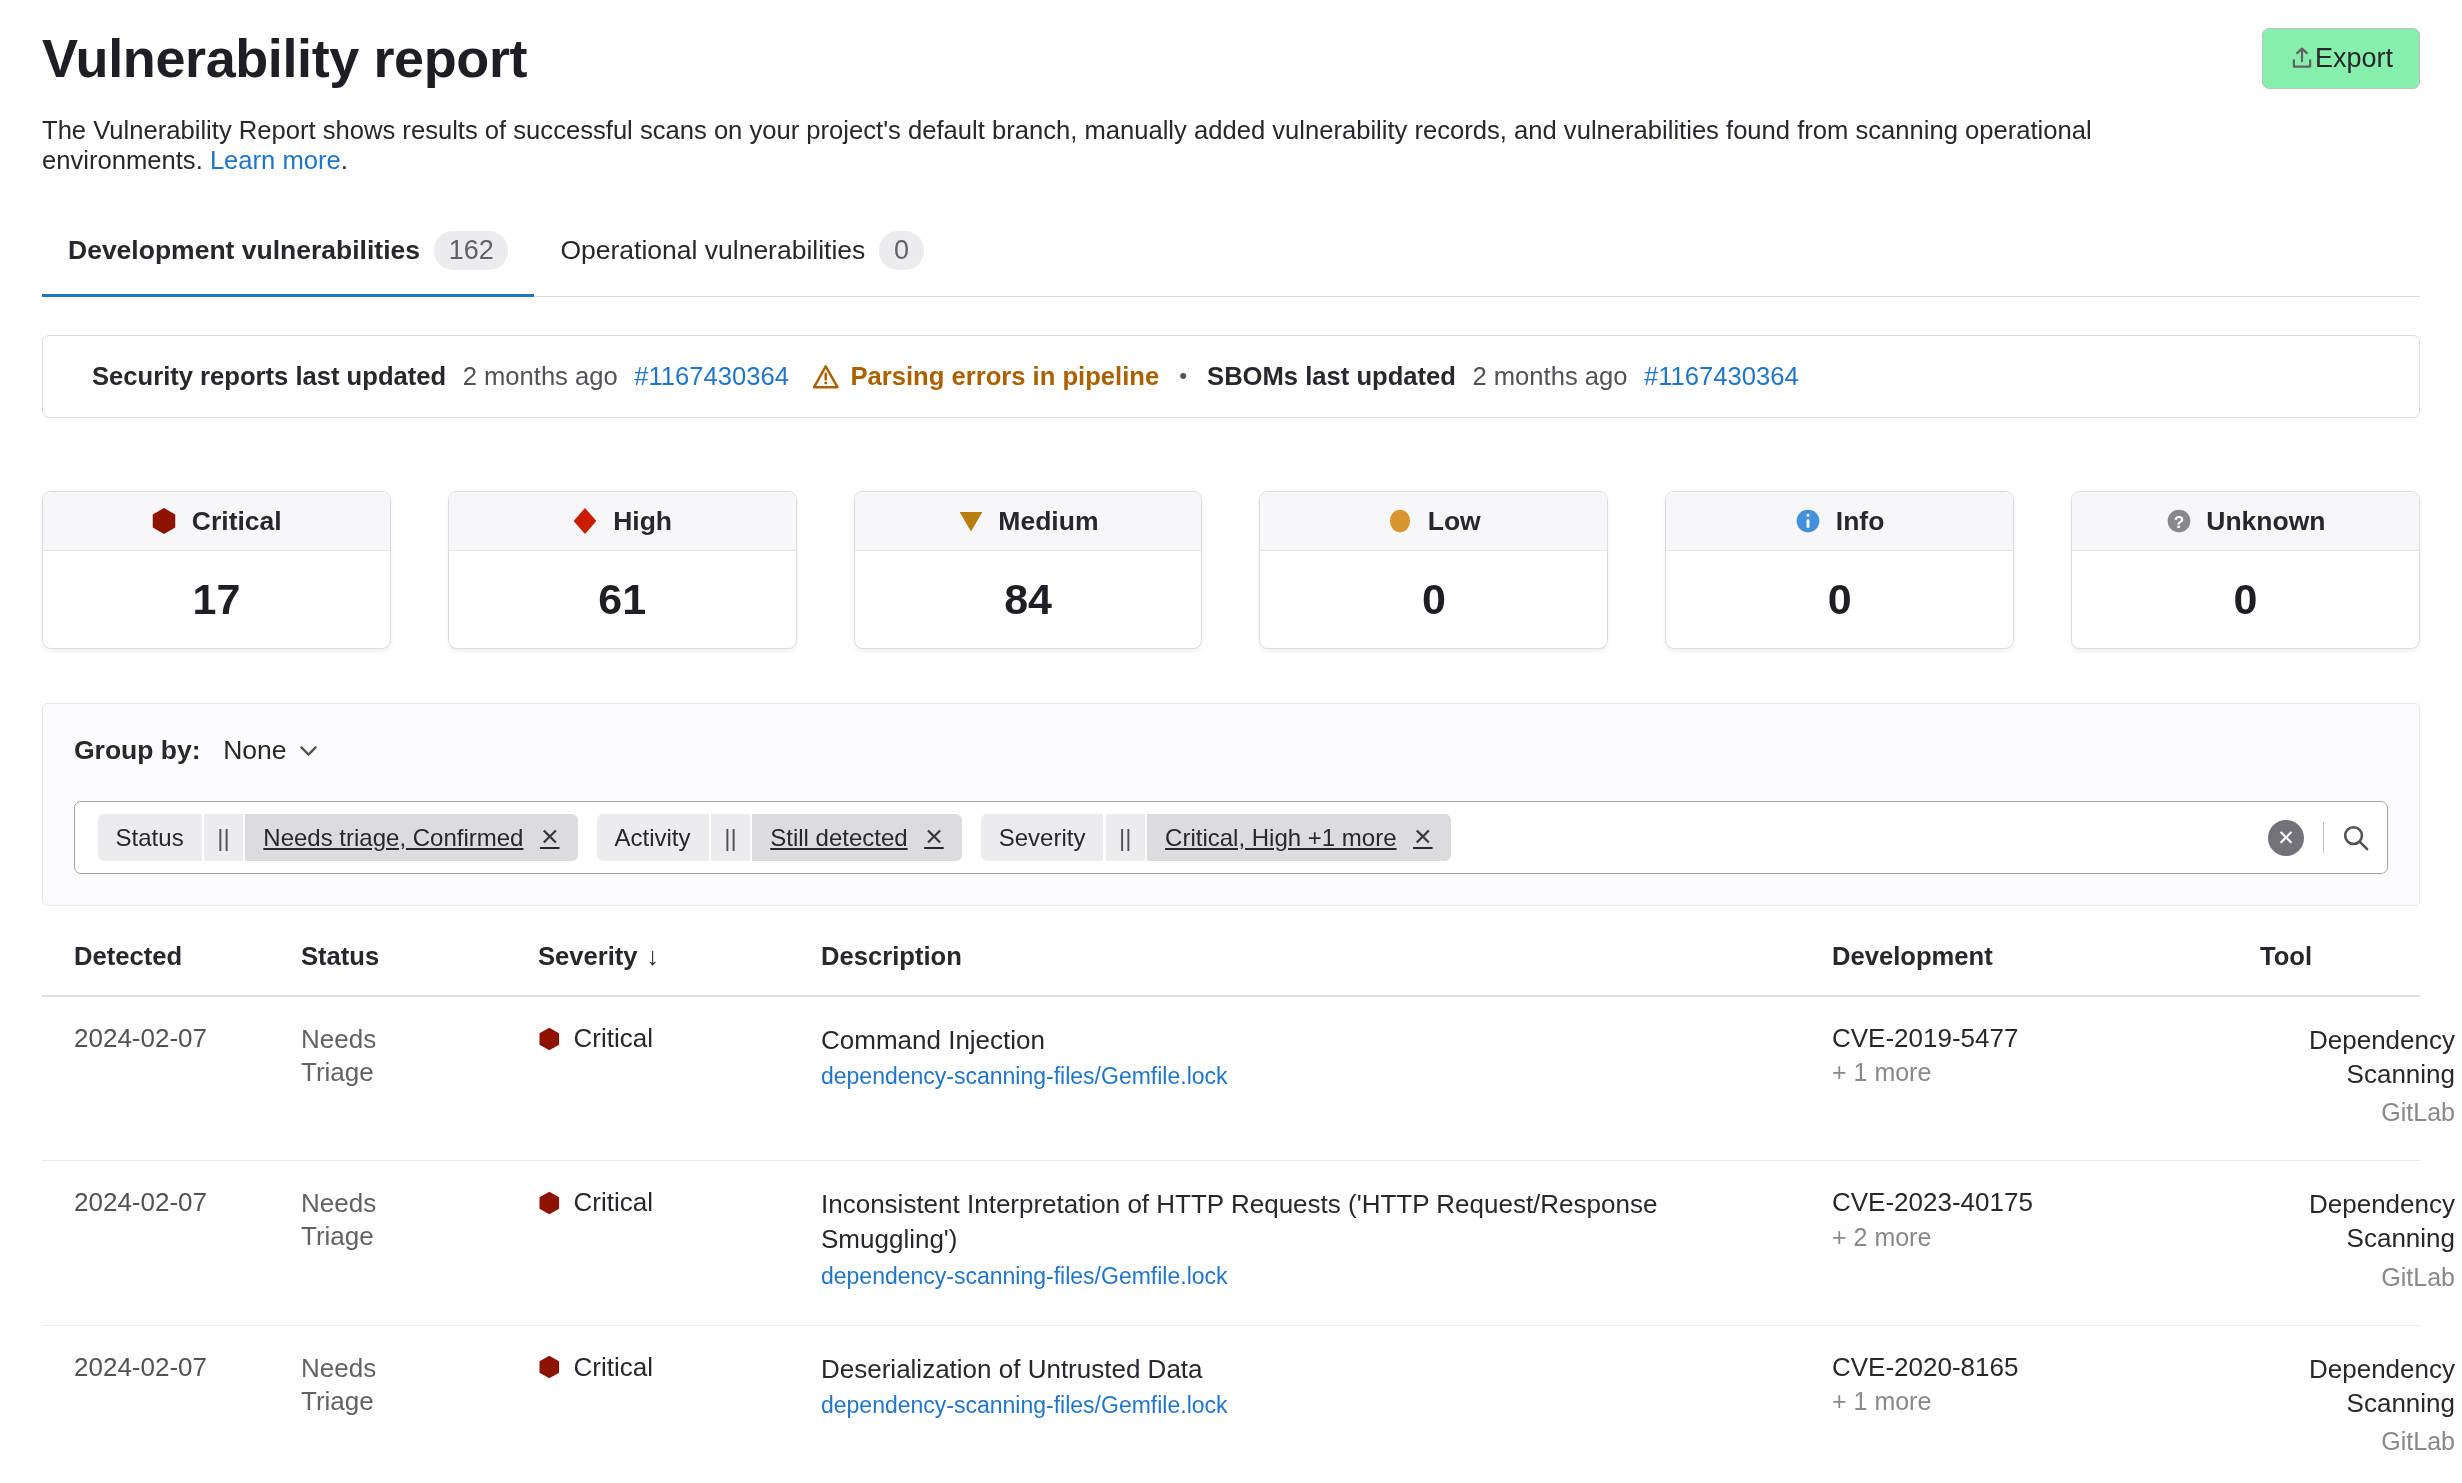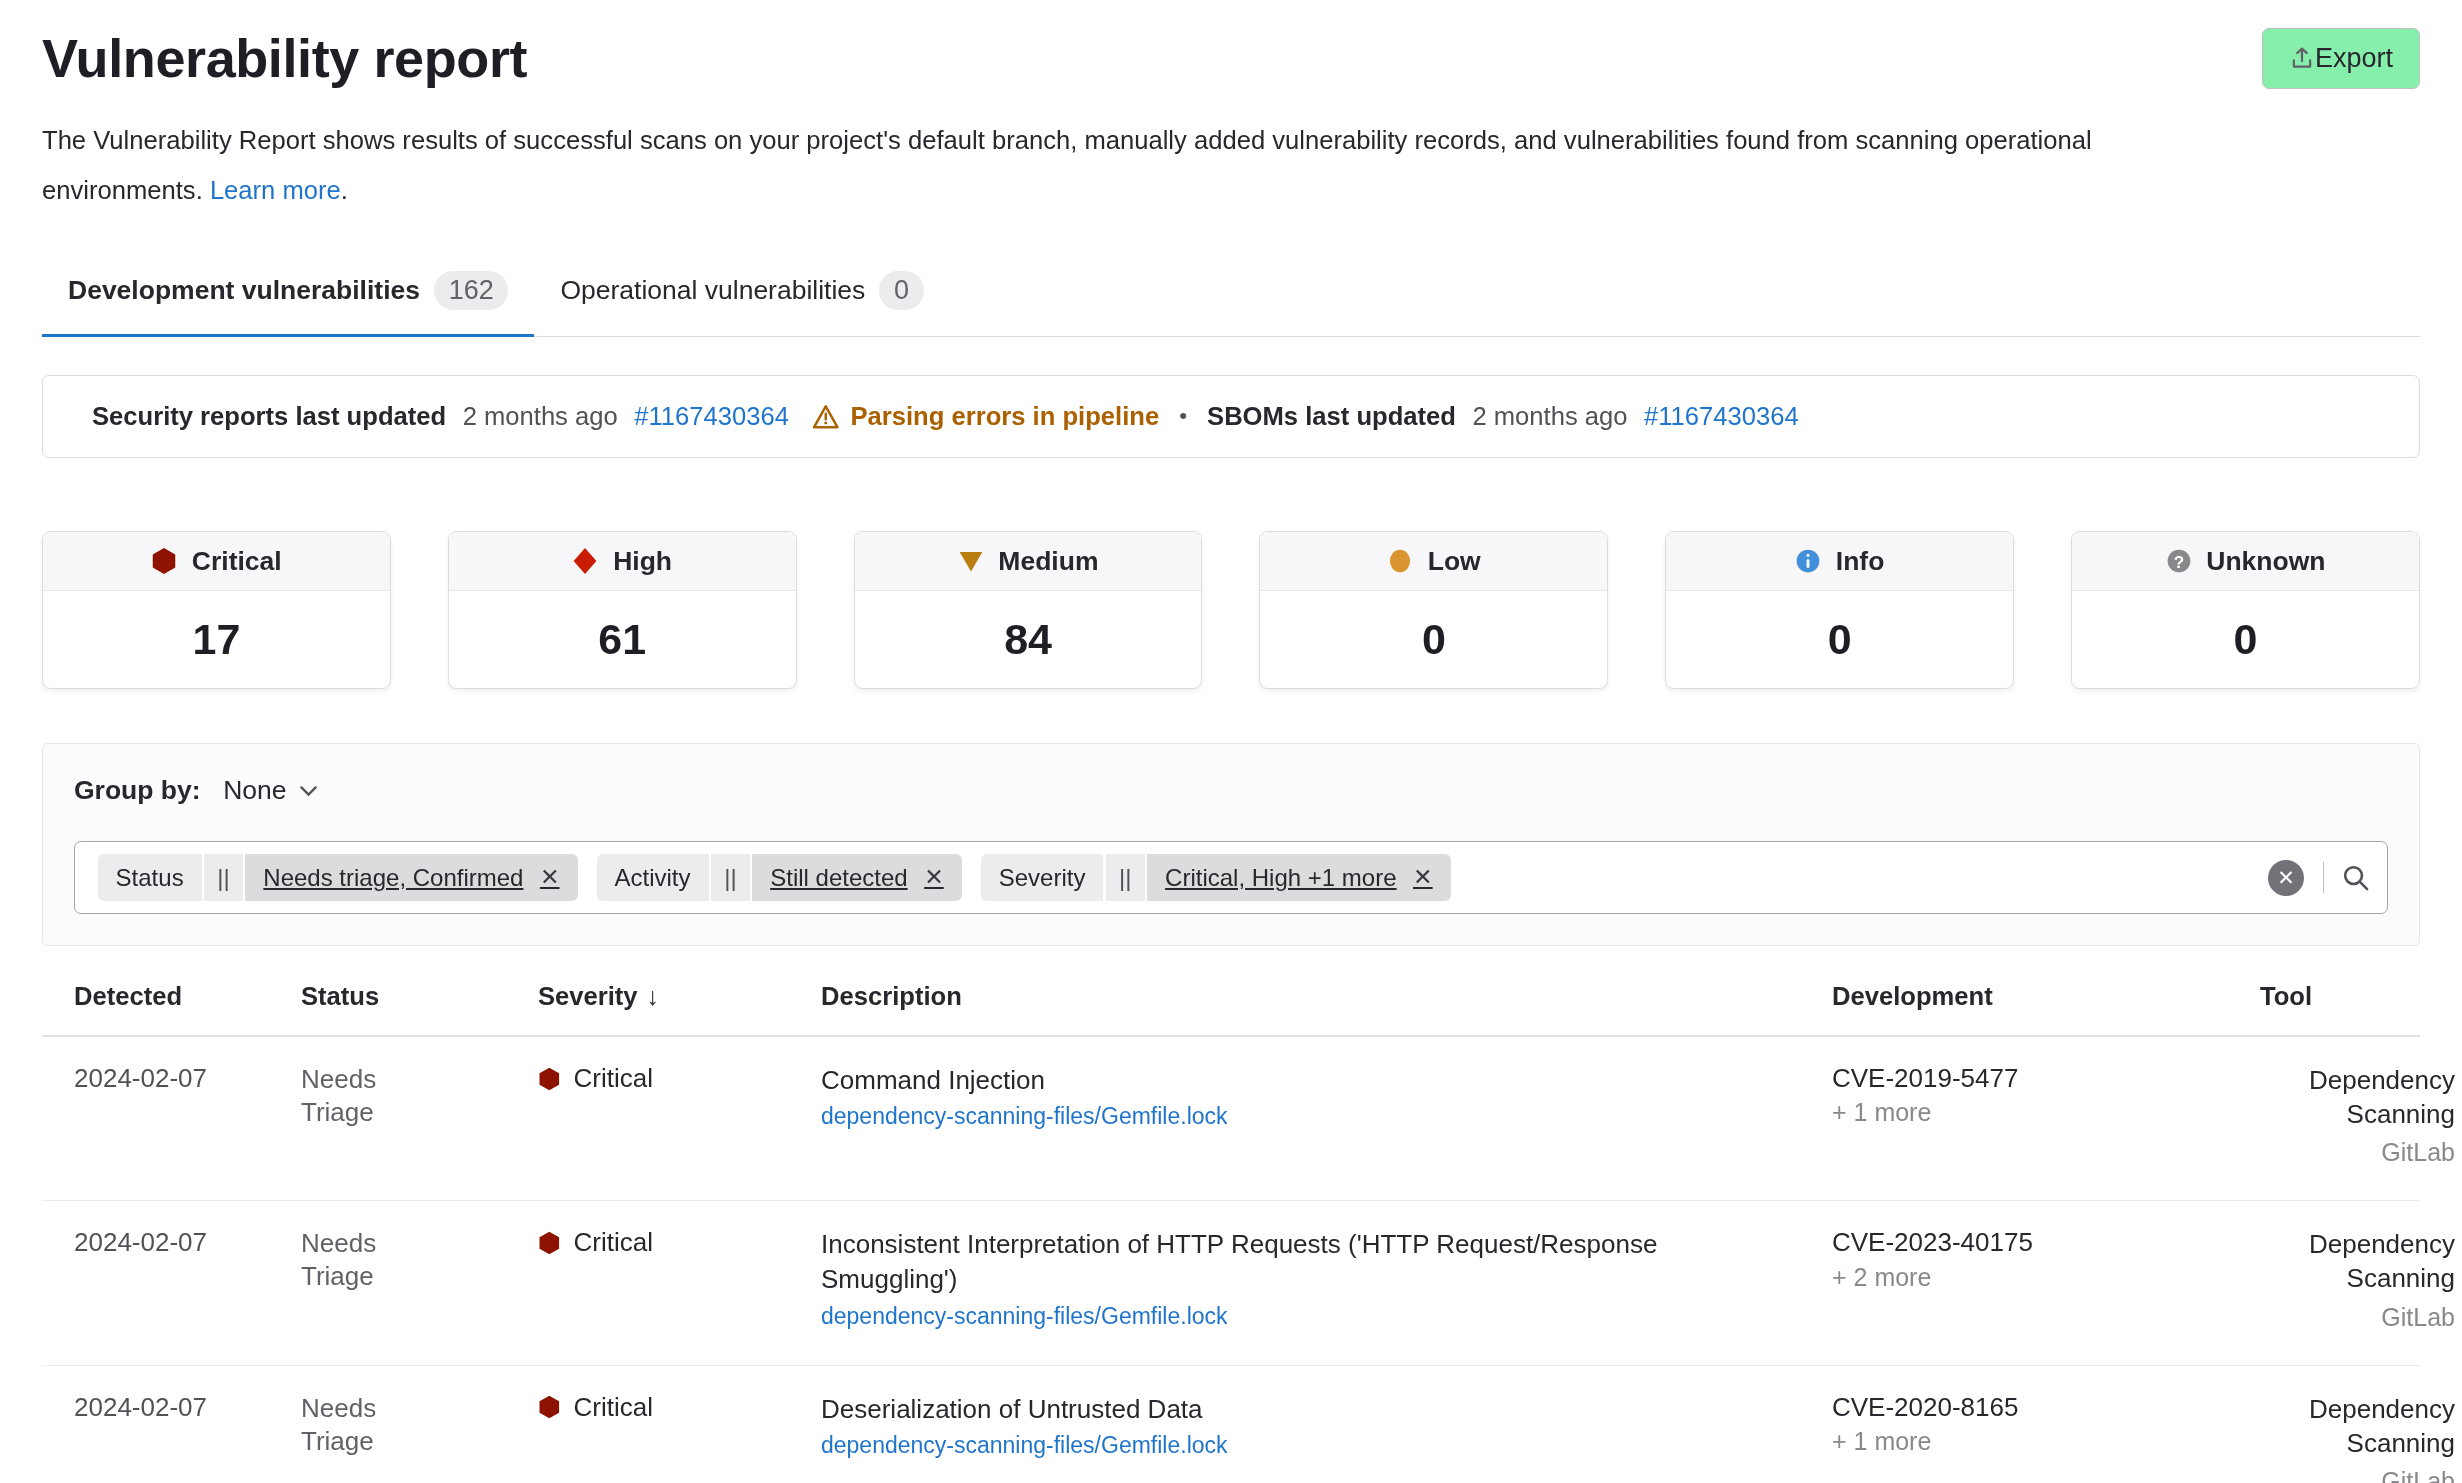--- a/index.html
+++ b/index.html
@@ -6,21 +6,21 @@
   html,body { width: 2462px; height: 1484px; overflow: hidden; background: #fff; }
   body { font-family: "Liberation Sans", sans-serif; color: #28272d; }
   .page { padding: 22.6px 42px 0; }
 
   
   .header-row { display: flex; justify-content: space-between; align-items: flex-end; }
   h1 { font-size: 54px; font-weight: bold; color: #1f1e24; letter-spacing: -0.4px; }
   .export-btn { display: flex; align-items: center; gap: 0; background: #86efac;
     border: 1.7px solid #bfbfc3; border-radius: 7px; padding: 14px 26px; font-size: 27px;
     color: #28272d; margin-top: 5.2px; cursor: pointer; }
-  .desc { margin-top: 26px; font-size: 25.6px; line-height: 50px; color: #28272d; max-width: 2169px; }
+  .desc { margin-top: 26px; font-size: 25.6px; line-height: 30px; color: #28272d; max-width: 2169px; }
   .desc a { color: #1f75cb; text-decoration: none; }
 
   
   .tabs { display: flex; margin-top: 35px; border-bottom: 1.7px solid #dcdcde; }
   .tab { display: flex; align-items: center; gap: 14px; padding: 21px 26px 24px;
     font-size: 26.5px; color: #28272d; border-bottom: 3.5px solid transparent; margin-bottom: -1.7px; cursor: pointer; }
   .tab.active { font-weight: bold; border-bottom-color: #1f75cb; }
   .badge { background: #ececef; color: #626168; font-size: 27px; font-weight: normal;
     border-radius: 19px; padding: 4.3px 14.7px; }
 

